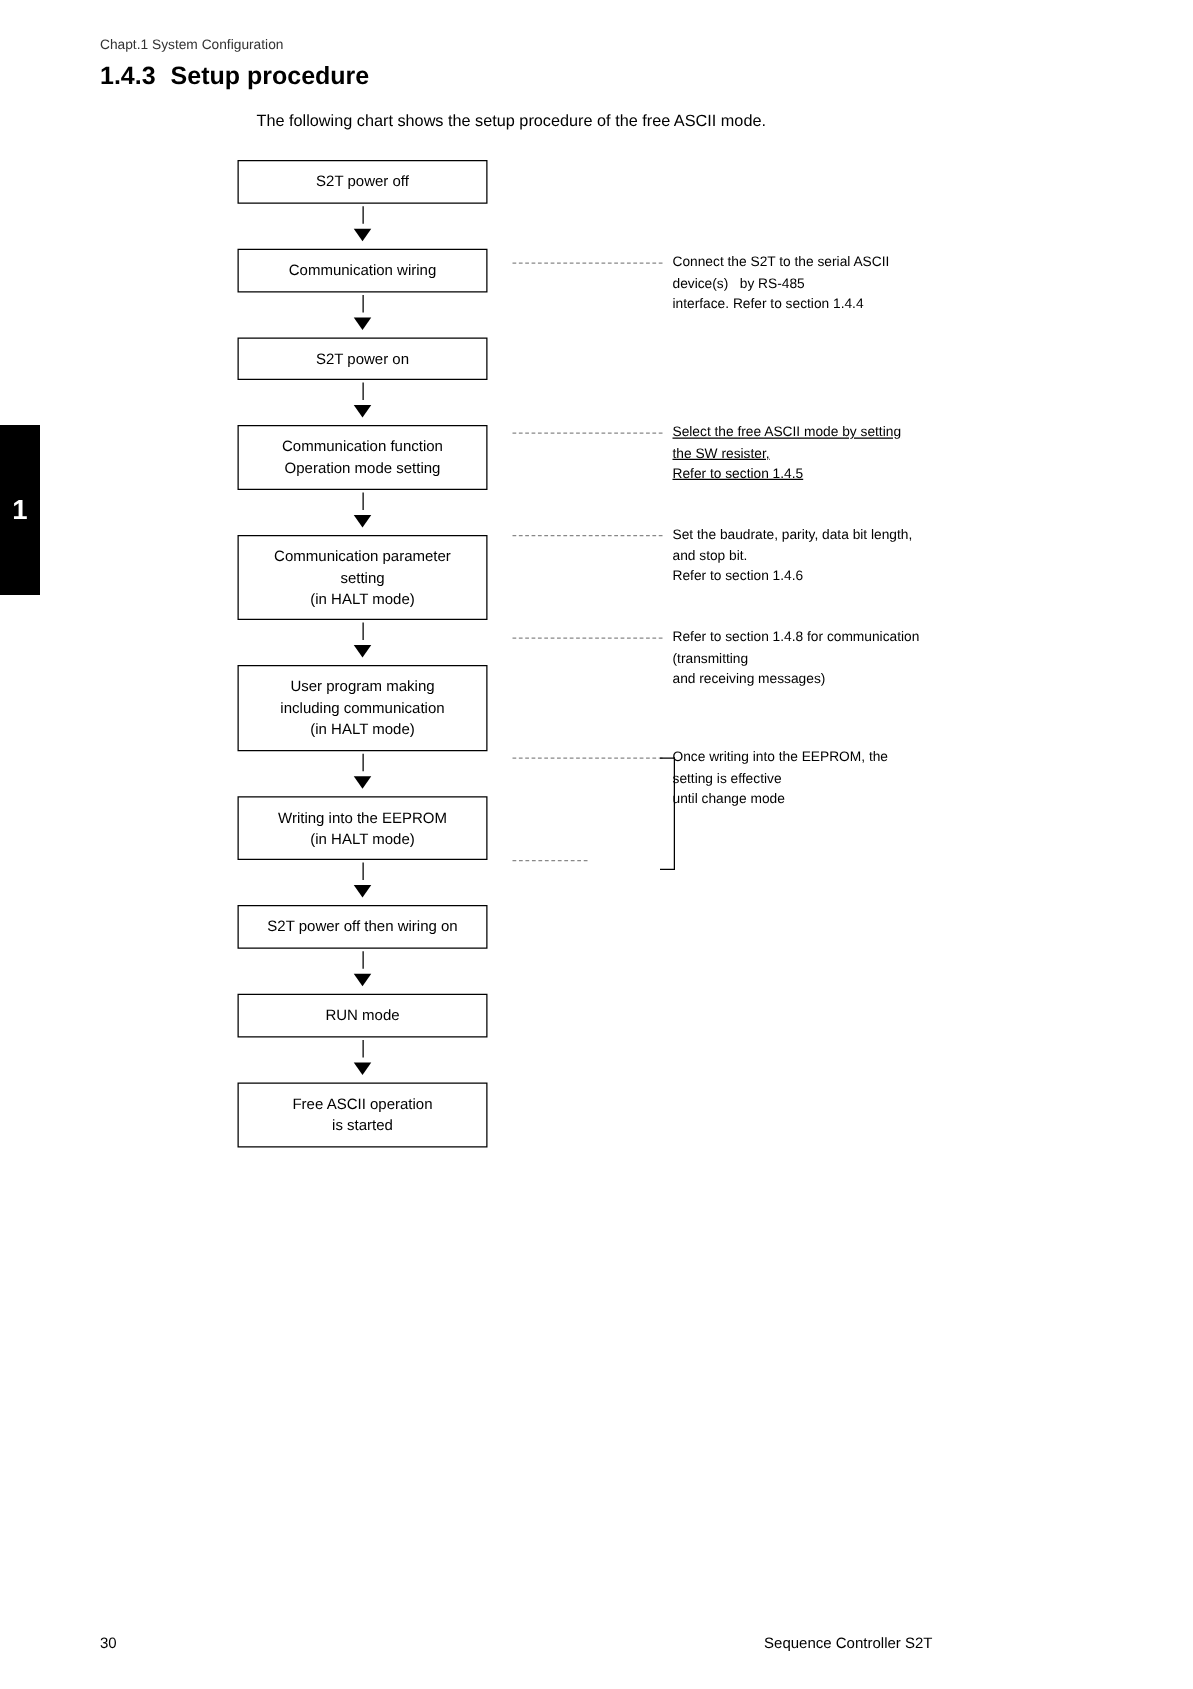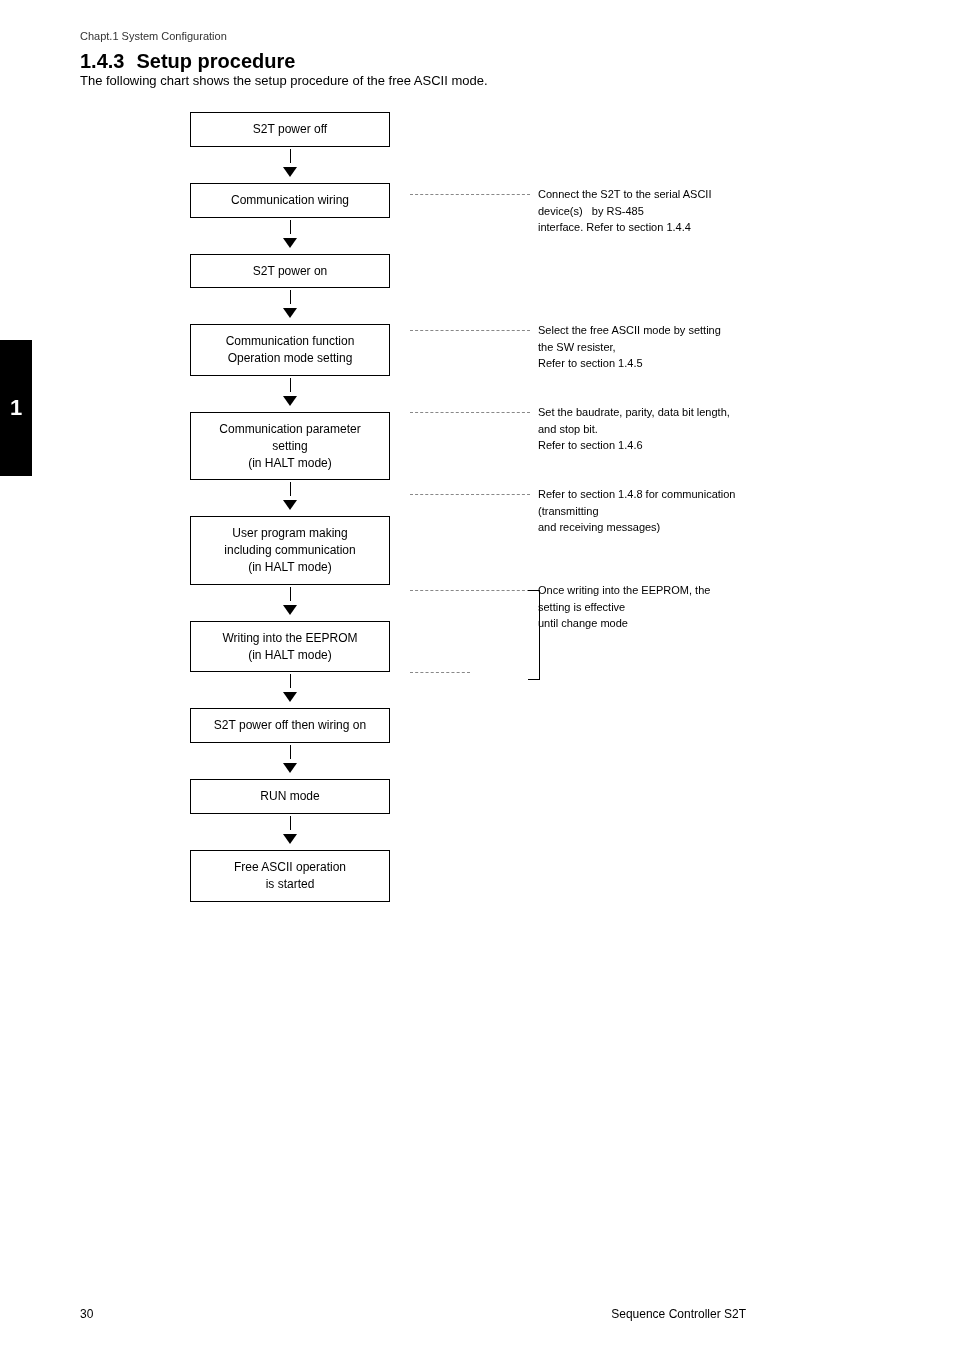--- a/index.html
+++ b/index.html
@@ -22,34 +22,34 @@
 
     .chapter-label {
       font-size: 11px;
       color: #333;
       margin-bottom: 8px;
     }
 
     .section-title {
       font-size: 20px;
       font-weight: bold;
-      margin-bottom: 0;
+      margin-bottom: 16px;
       display: flex;
       align-items: baseline;
       gap: 12px;
     }
 
     .section-number {
       font-size: 20px;
       font-weight: bold;
     }
 
     .intro-text {
       font-size: 13px;
-      text-align: left;
+      text-align: center;
       margin-bottom: 24px;
     }
 
     .flowchart-left {
       display: flex;
       flex-direction: column;
       align-items: center;
       width: 220px;
       flex-shrink: 0;
     }
@@ -184,21 +184,21 @@
       </div>
 
       <div style="height:30px;"></div>
 
       <div style="height:38px;"></div>
 
       <div style="height:30px;"></div>
 
       <div style="display:flex;align-items:flex-start;height:52px;">
         <div style="border-top:1px dashed #888;width:120px;margin-top:14px;flex-shrink:0;"></div>
-        <div style="font-size:11px;line-height:1.5;max-width:300px;margin-left:8px;padding-top:6px;">Select the free ASCII mode by setting the SW resister,<br>Refer to section 1.4.5</div>
+        <div style="font-size:11px;line-height:1.5;max-width:300px;margin-left:8px;padding-top:6px;text-decoration:underline;">Select the free ASCII mode by setting the SW resister,<br>Refer to section 1.4.5</div>
       </div>
 
       <div style="height:30px;"></div>
 
       <div style="display:flex;align-items:flex-start;height:52px;">
         <div style="border-top:1px dashed #888;width:120px;margin-top:14px;flex-shrink:0;"></div>
         <div style="font-size:11px;line-height:1.5;max-width:300px;margin-left:8px;padding-top:6px;">Set the baudrate, parity, data bit length, and stop bit.<br>Refer to section 1.4.6</div>
       </div>
 
       <div style="height:30px;"></div>

